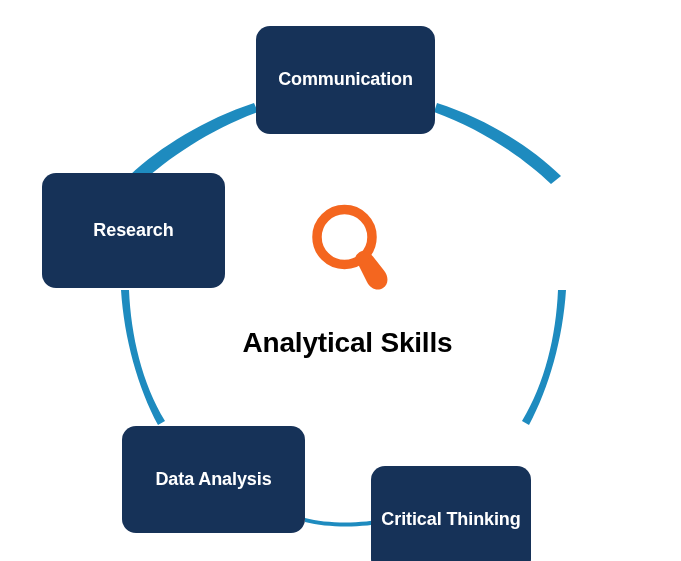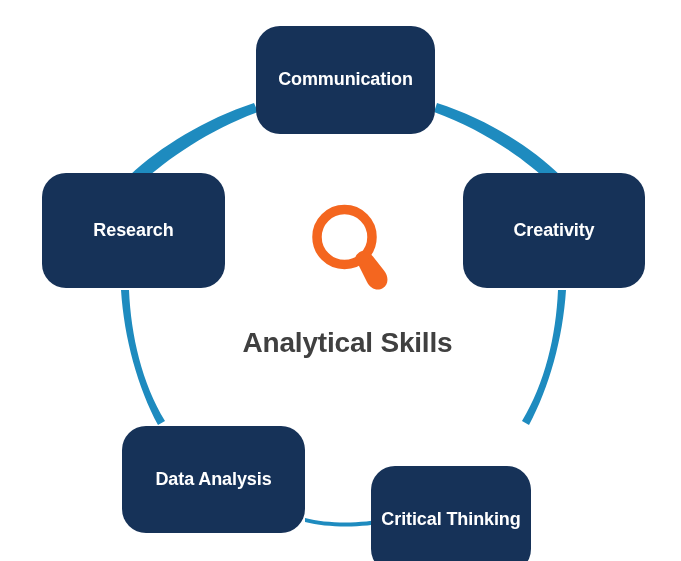--- a/index.html
+++ b/index.html
@@ -20,21 +20,21 @@
   #arcs {
     position: absolute;
     left: 0;
     top: 0;
     width: 681px;
     height: 561px;
   }
   .node {
     position: absolute;
     background: #163258;
-    border-radius: 24px;
+    border-radius: 14px;
     display: flex;
     align-items: center;
     justify-content: center;
     box-sizing: border-box;
     z-index: 3;
   }
   .node-label {
     color: #ffffff;
     font-weight: bold;
     font-size: 18px;
@@ -57,21 +57,21 @@
     width: 86px;
     height: 96px;
     z-index: 2;
   }
   #center-title {
     position: absolute;
     left: 0px;
     top: 327px;
     width: 681px;
     text-align: center;
-    color: #404040;
+    color: #000000;
     font-size: 28px;
     font-weight: bold;
     letter-spacing: -0.2px;
     z-index: 2;
     white-space: nowrap;
   }
   
   #center-title-inner {
     display: inline-block;
     transform: translateX(7px);
@@ -129,23 +129,20 @@
   </svg>
 
   <div id="center-title">
     <span id="center-title-inner">Analytical Skills</span>
   </div>
 
   <div class="node" id="node-communication">
     <span class="node-label">Communication</span>
   </div>
 
-  <div class="node" id="node-creativity">
-    <span class="node-label">Creativity</span>
-  </div>
 
   <div class="node" id="node-critical">
     <span class="node-label">Critical Thinking</span>
   </div>
 
   <div class="node" id="node-research">
     <span class="node-label">Research</span>
   </div>
 
   <div class="node" id="node-data-analysis">

